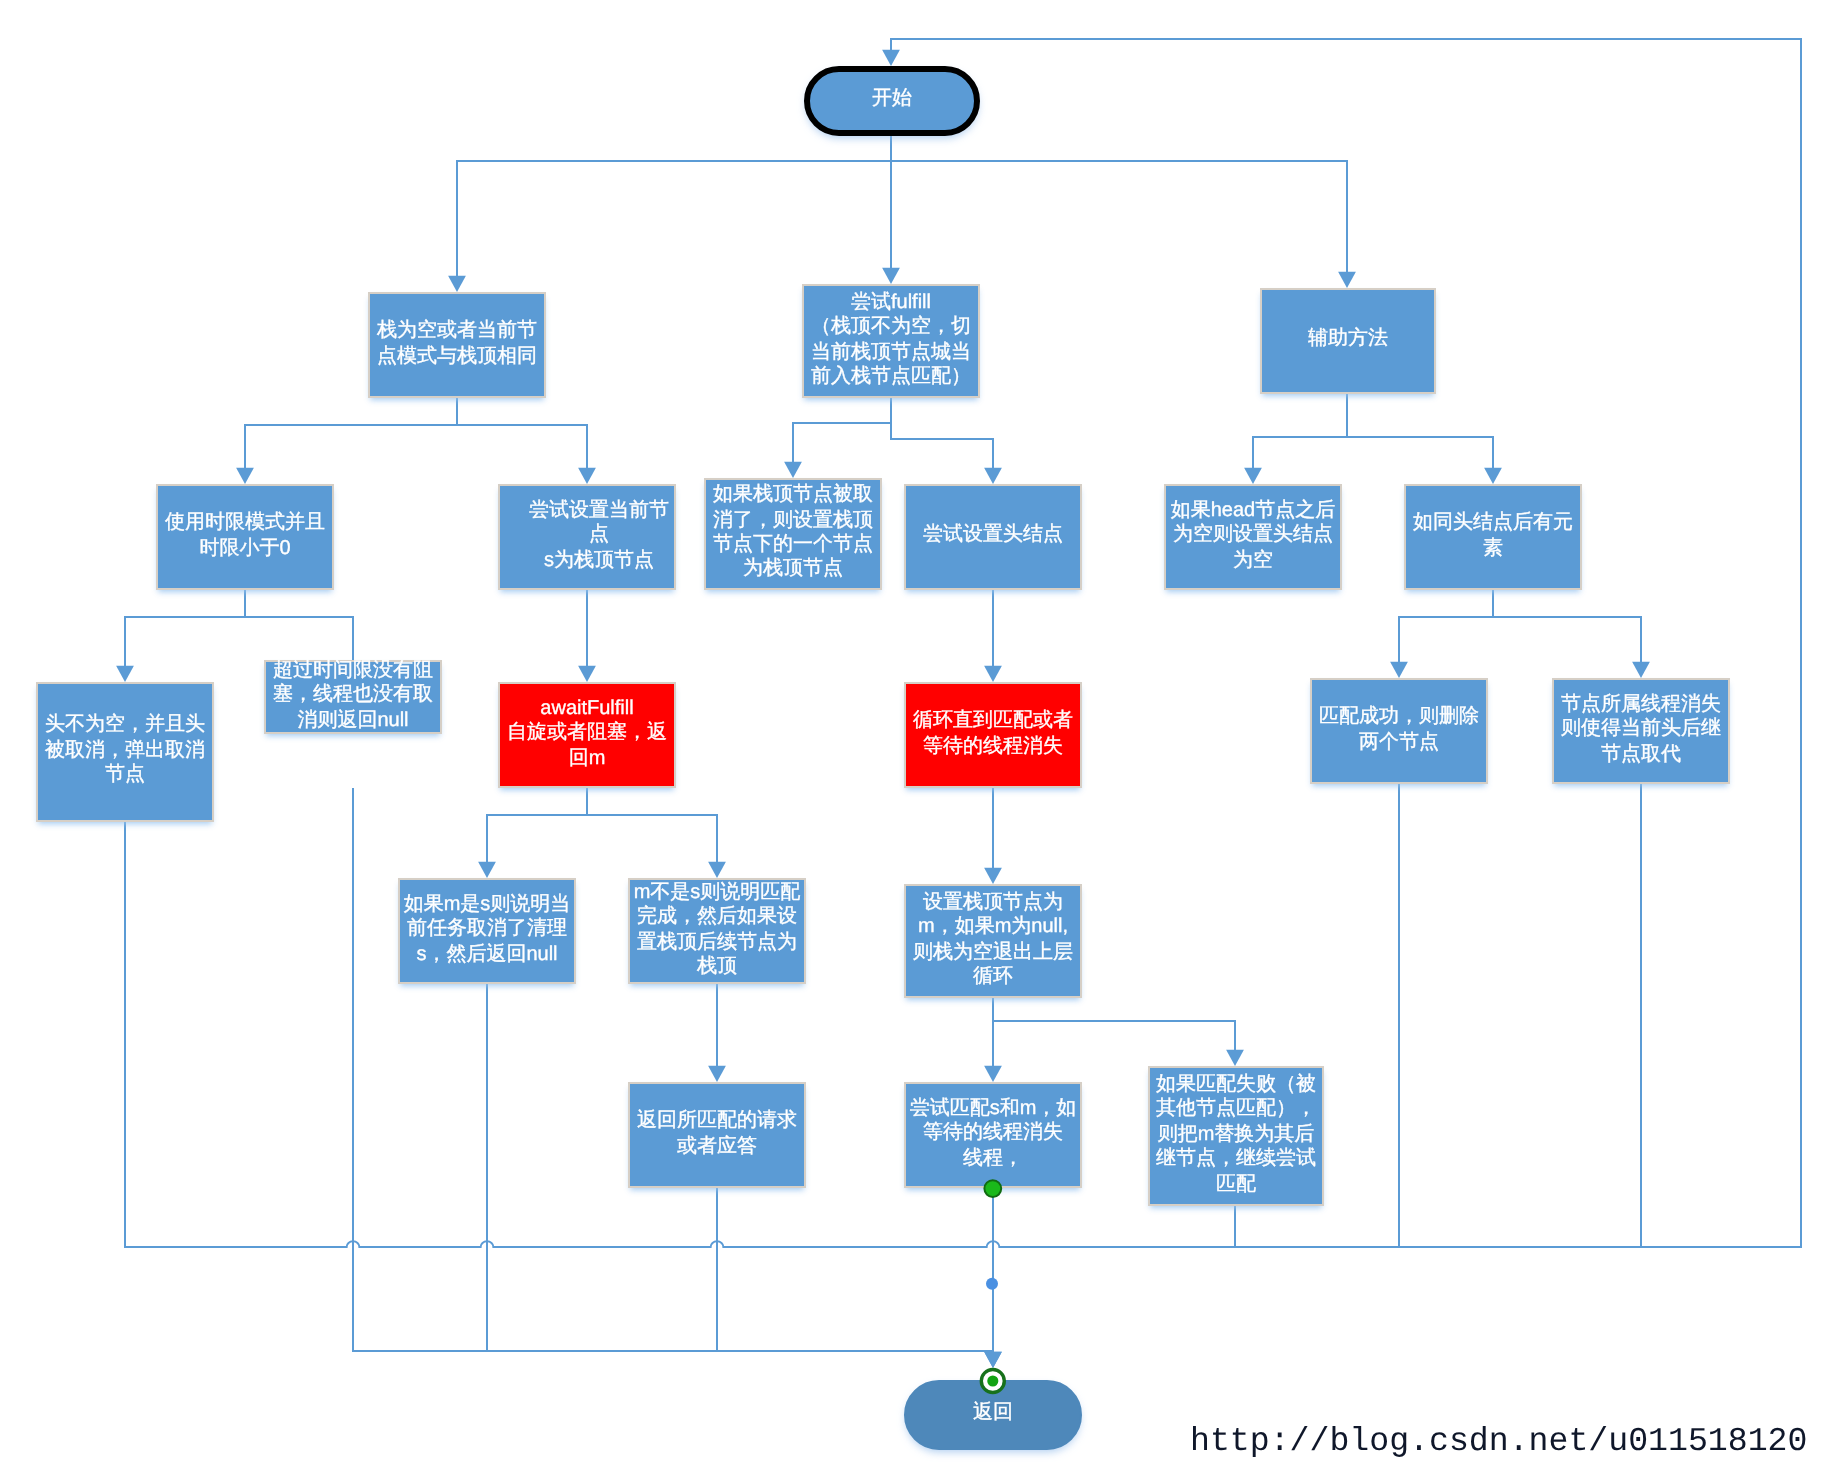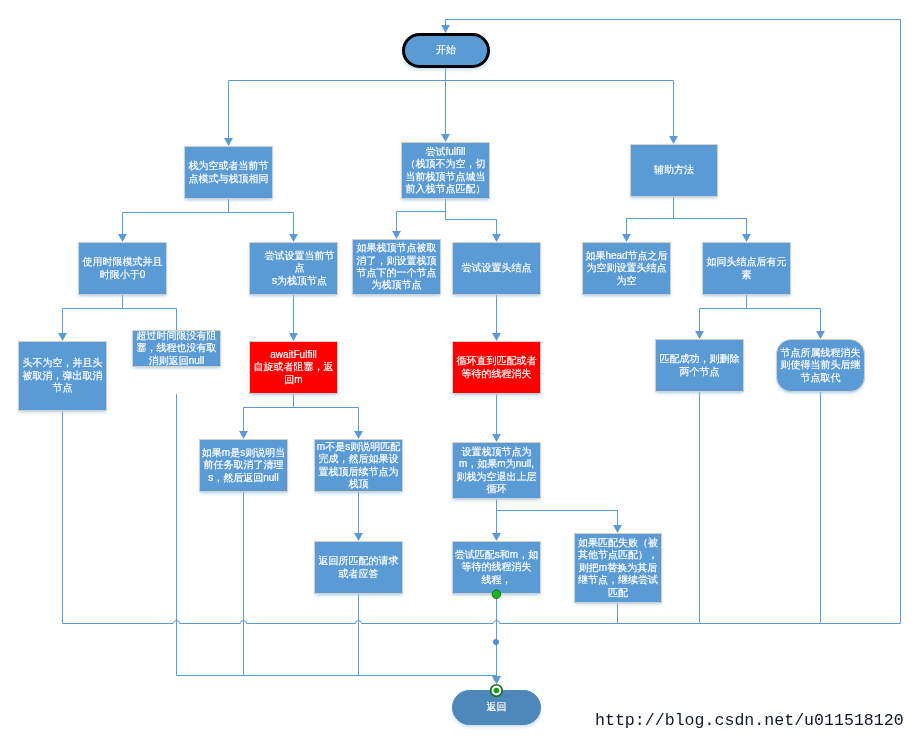--- a/index.html
+++ b/index.html
@@ -142,21 +142,21 @@
 回m</span>
       </div>
       <div class="node alert" style="left: 452px; top: 341px; width: 89px; height: 53px;">
         <span class="lbl">循环直到匹配或者
 等待的线程消失</span>
       </div>
       <div class="node" style="left: 655px; top: 339px; width: 89px; height: 53px;">
         <span class="lbl">匹配成功，则删除
 两个节点</span>
       </div>
-      <div class="node" style="left: 776px; top: 339px; width: 89px; height: 53px; border-radius: 15px;">
+      <div class="node" style="left: 776px; top: 339px; width: 89px; height: 53px;">
         <span class="lbl">节点所属线程消失
 则使得当前头后继
 节点取代</span>
       </div>
       <div class="node" style="left: 199px; top: 439px; width: 89px; height: 53px;">
         <span class="lbl">如果m是s则说明当
 前任务取消了清理
 s，然后返回null</span>
       </div>
       <div class="node" style="left: 314px; top: 439px; width: 89px; height: 53px;">

